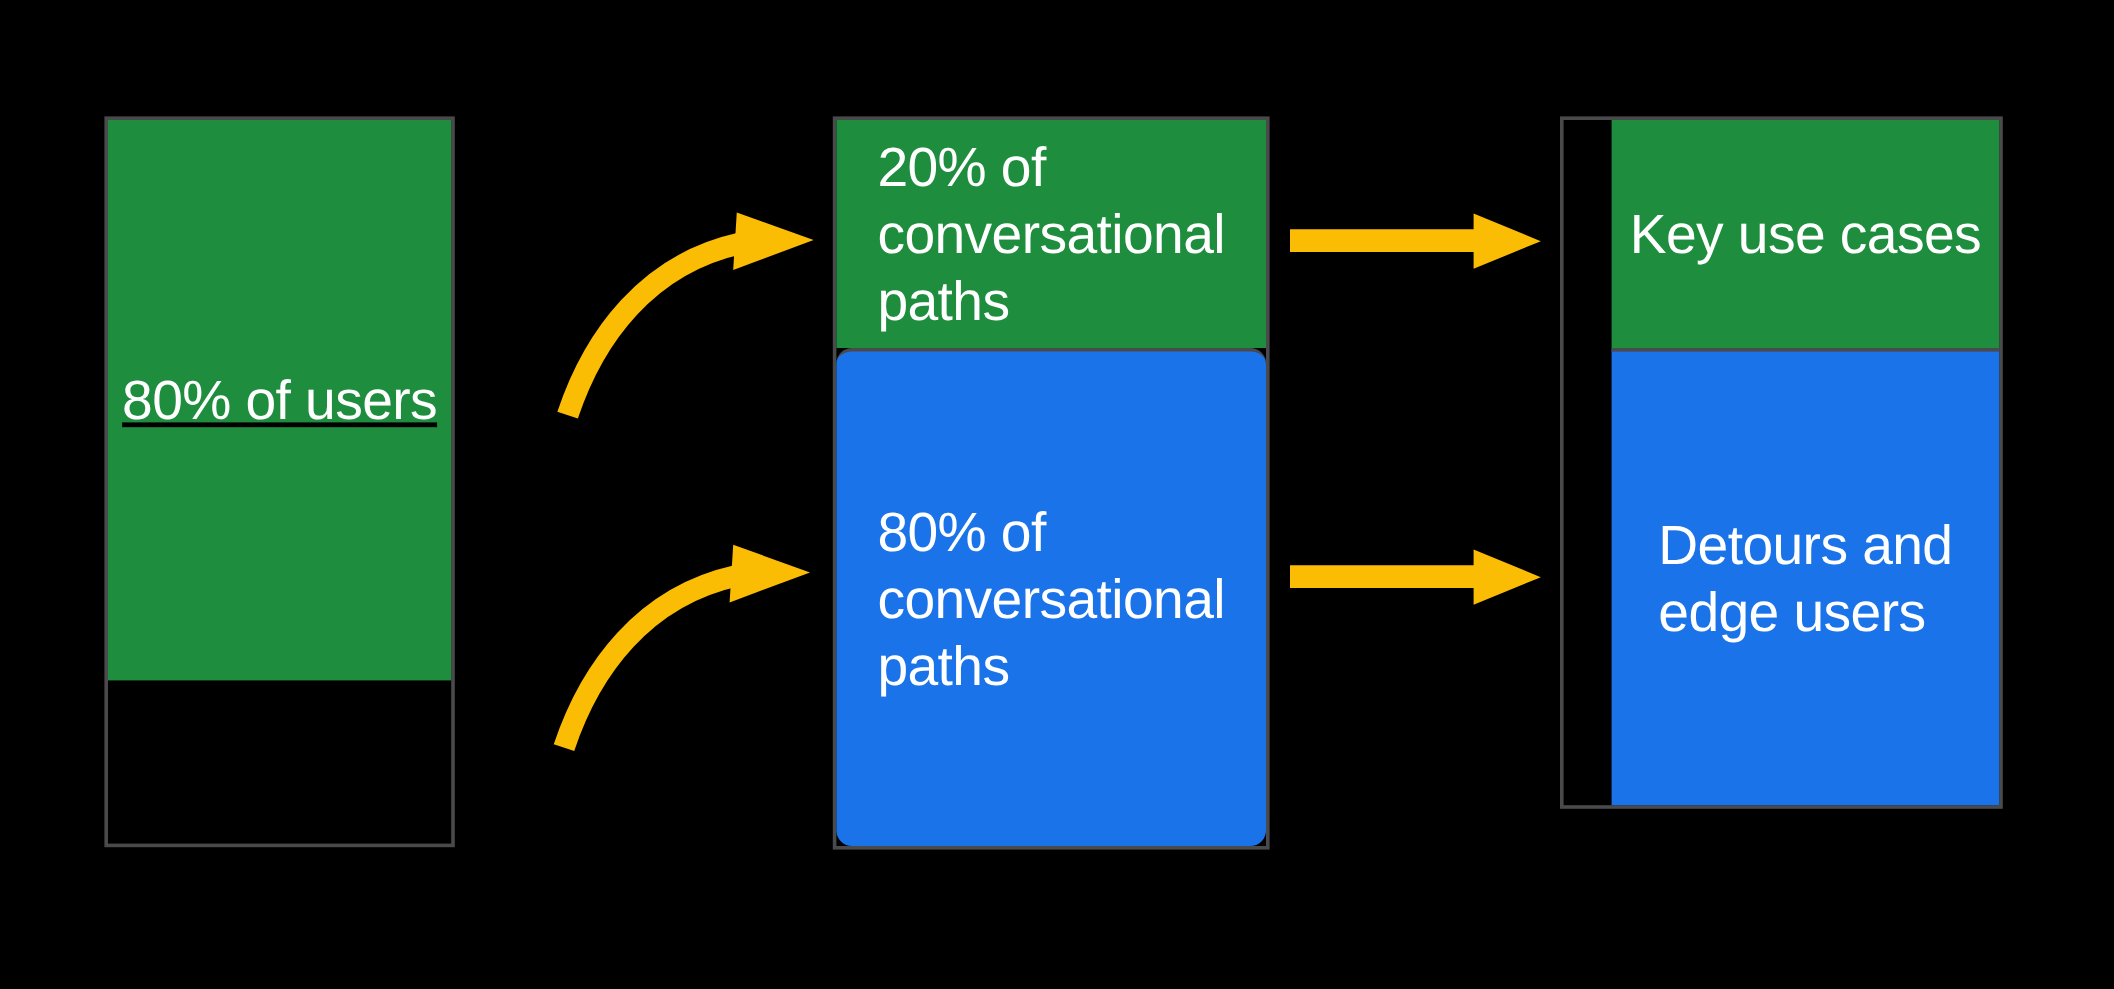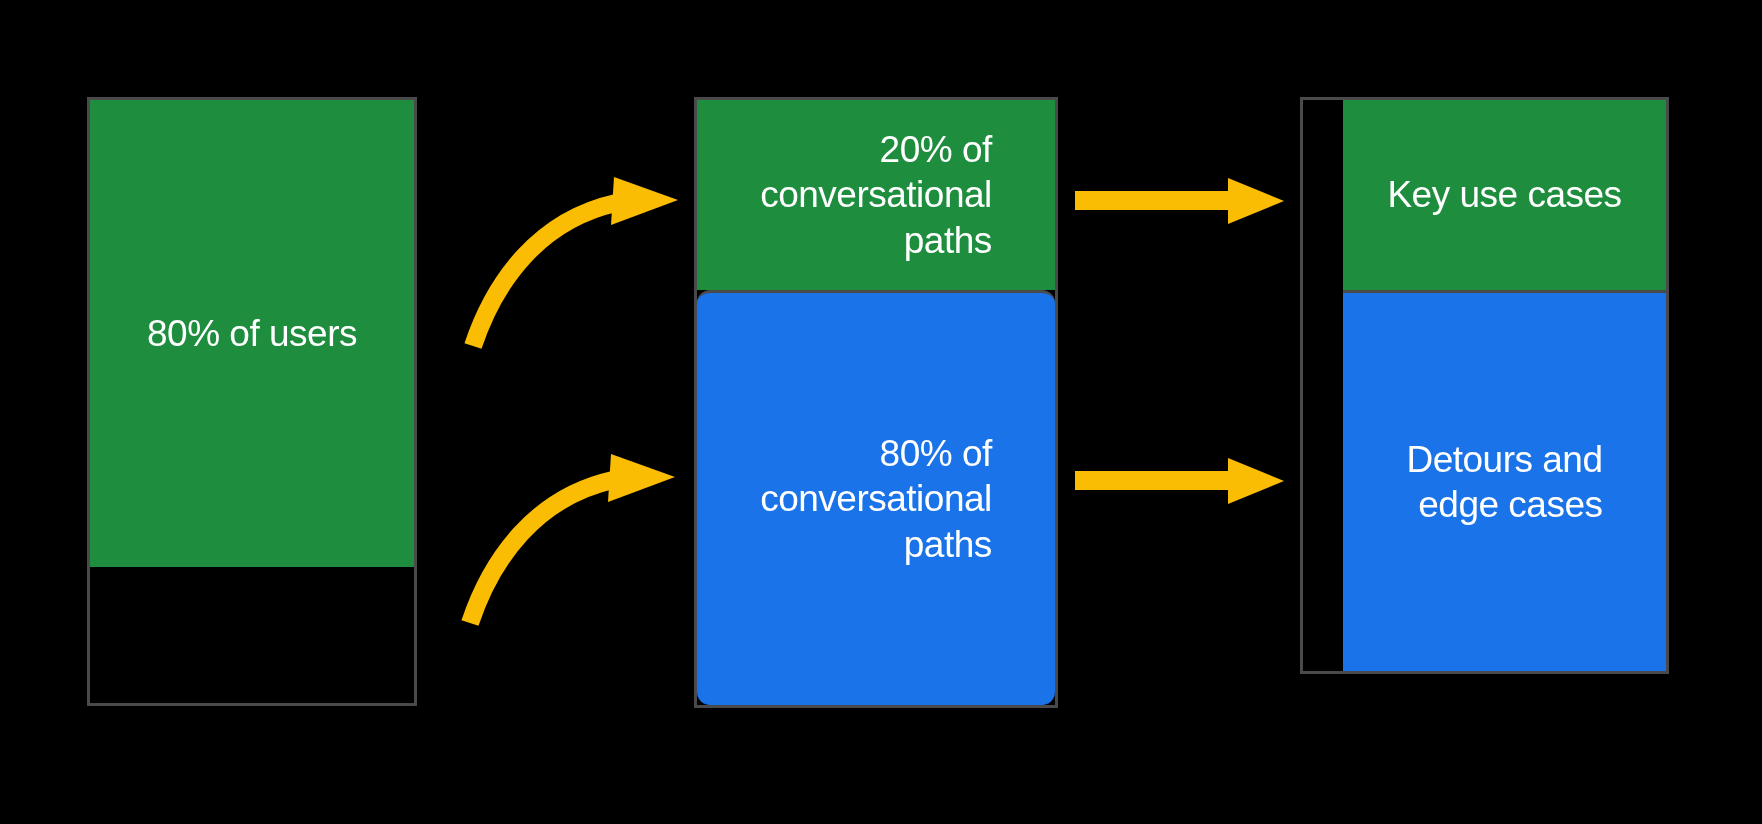--- a/index.html
+++ b/index.html
@@ -43,27 +43,27 @@
     display: flex;
     align-items: center;
     justify-content: center;
     overflow: hidden;
   }
   .segment + .segment { border-top: 3px solid var(--border); }
   .segment.green { background: var(--green); }
   .segment.blue  { background: var(--blue); }
   .segment-label {
     color: var(--text);
-    font-size: 37px;
+    font-size: 46px;
     line-height: 1.22;
     letter-spacing: -0.5px;
-    text-align: right;
+    text-align: left;
     white-space: pre-line;
   }
-  #col-users  { left: 87px;  top: 97px; width: 330px; height: 609px; }
+  #col-users  { left: 87px;  top: 97px; width: 292px; height: 609px; text-decoration: underline; }
   #col-users .green { flex: 0 0 467px; }
   #col-users .blue  { flex: 1 1 auto; }
   #col-paths  { left: 694px; top: 97px; width: 364px; height: 611px; }
   #col-paths .green { flex: 0 0 190px; }
   #col-paths .blue  { flex: 1 1 auto; border-radius: 13px; }
   #col-cases  { left: 1300px; top: 97px; width: 369px; height: 577px; padding-left: 40px; }
   #col-cases .green { flex: 0 0 190px; }
   #col-cases .blue  { flex: 1 1 auto; }
 </style>
 </head>
@@ -106,17 +106,17 @@
 paths</div>
     </div>
   </div>
 
   <div class="column" id="col-cases">
     <div class="segment green">
       <div class="segment-label">Key use cases</div>
     </div>
     <div class="segment blue">
       <div class="segment-label">Detours and
-edge cases</div>
+edge users</div>
     </div>
   </div>
 
 </div>
 
 </body></html>

